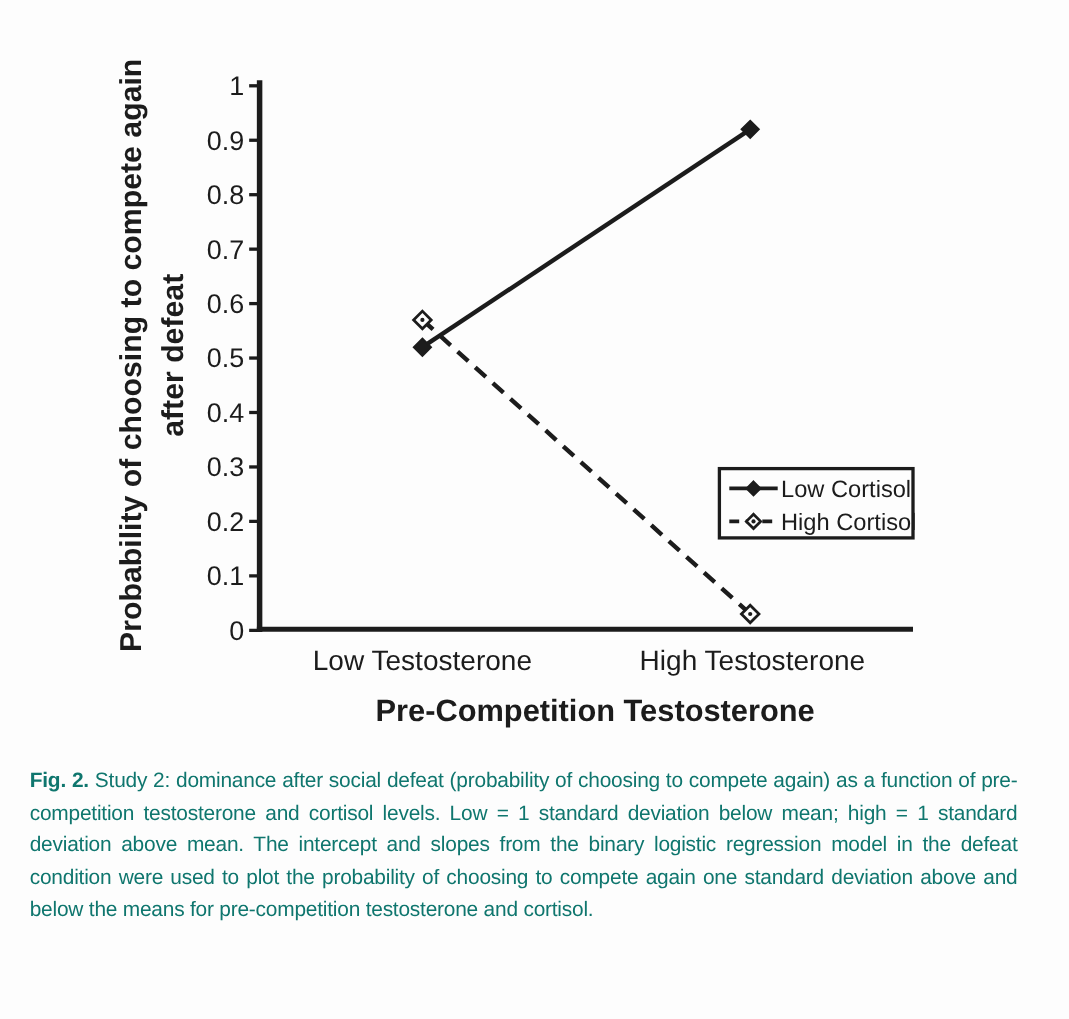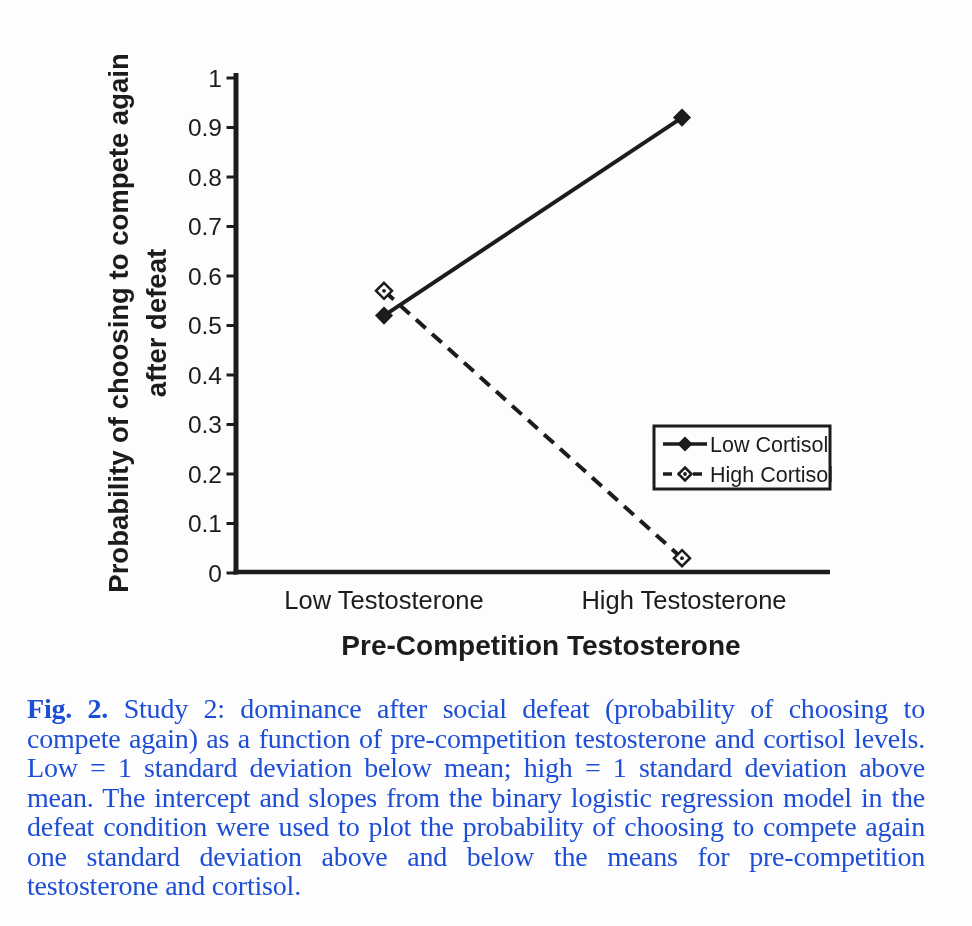--- a/index.html
+++ b/index.html
@@ -10,24 +10,24 @@
     background: #fdfdfd;
     overflow: hidden;
     font-family: "Liberation Sans", sans-serif;
   }
   figure { margin: 0; padding: 0; }
   svg text { fill: #1c1c1c; }
   .caption {
     box-sizing: border-box;
     width: 952px;
     padding: 14px 27px 0 27px;
-    font-family: Liberation Serif, serif;
-    font-size: 28px;
+    font-family: Liberation Sans, sans-serif;
+    font-size: 19px;
     line-height: 29.5px;
-    color: #1d4ed8;
+    color: #0f766e;
     text-align: justify;
     letter-spacing: -0.2px;
   }
   .caption b { font-weight: bold; }
 </style>
 </head>
 <body>
 
 <div class="page">
   <figure>

